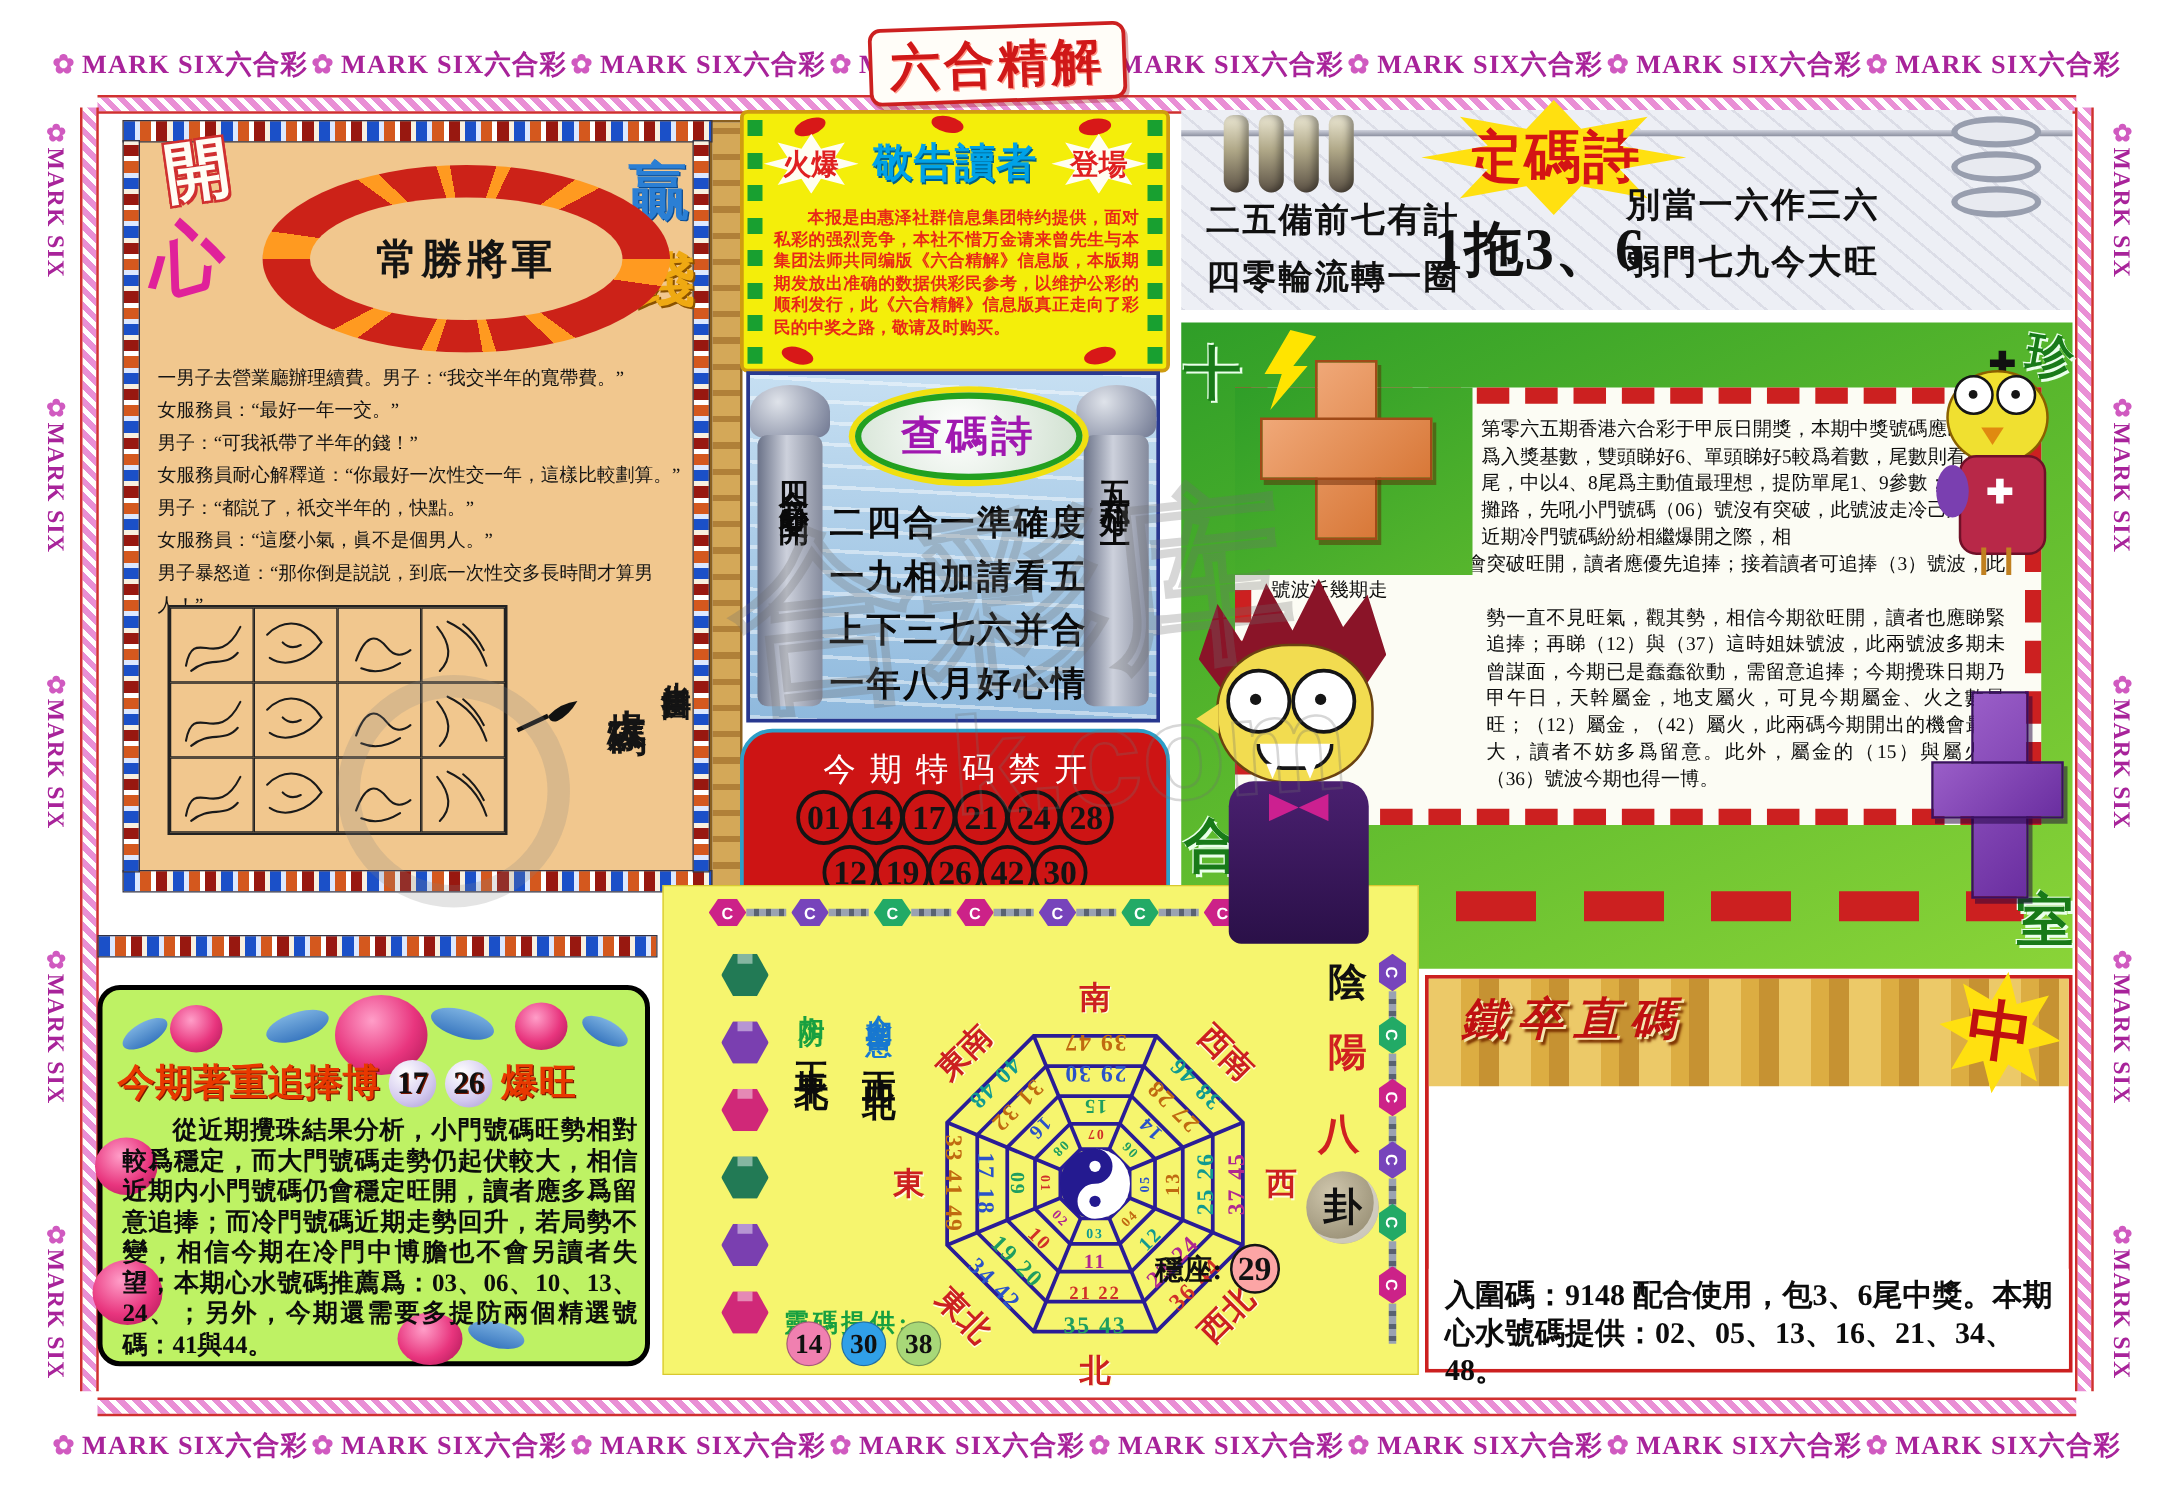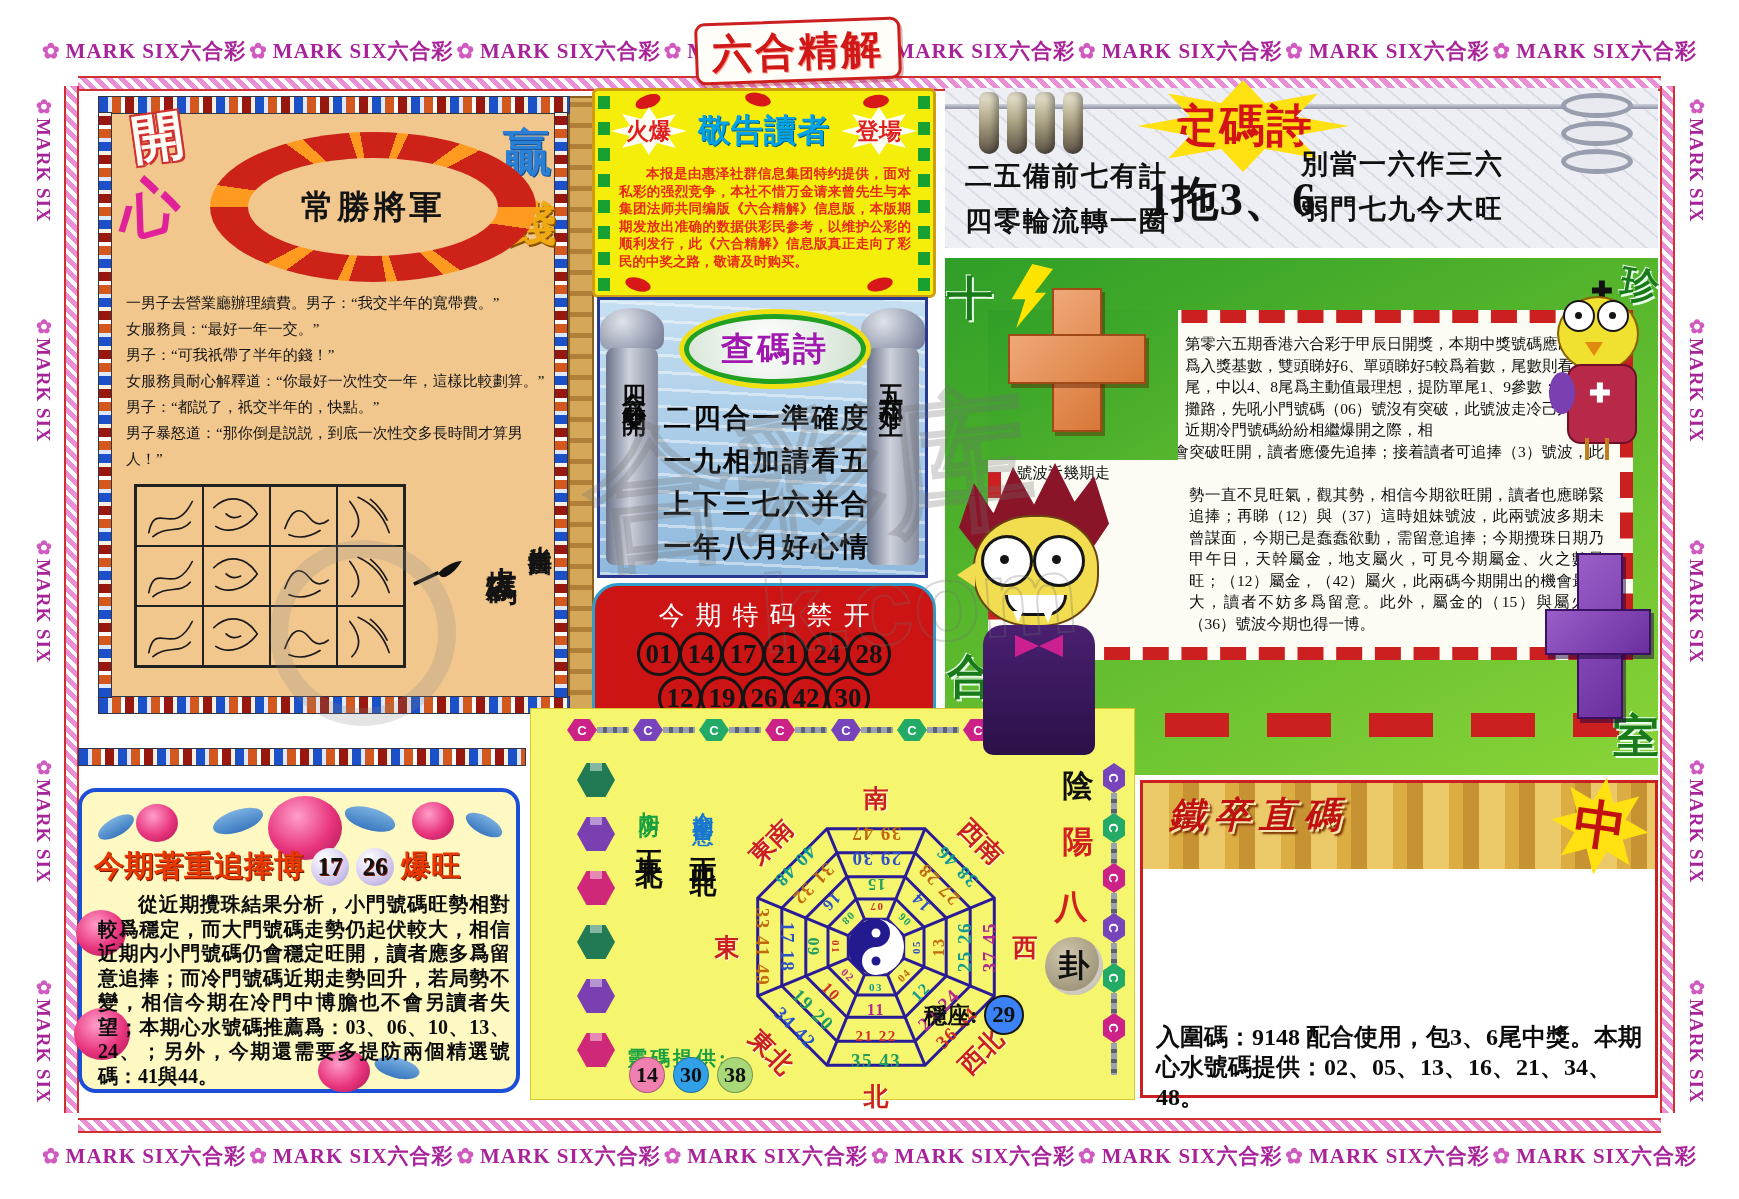--- a/index.html
+++ b/index.html
@@ -143,21 +143,21 @@
   #bird .head{position:absolute;left:16px;top:16px;width:78px;height:72px;background:#f0e030;border:2px solid #8a6000;border-radius:50%;}
   #bird .eye{position:absolute;width:28px;height:28px;background:#fff;border:2.5px solid #151515;border-radius:50%;}
   #bird .pu{position:absolute;width:7px;height:7px;background:#151515;border-radius:50%;}
   #bird .beak{position:absolute;left:44px;top:62px;width:0;height:0;border-left:9px solid transparent;border-right:9px solid transparent;border-top:14px solid #e08a10;}
   #bird .body{position:absolute;left:26px;top:84px;width:66px;height:76px;background:#b82848;border-radius:14px;border:2px solid #701028;}
   #bird .chest-cross{position:absolute;left:48px;top:98px;font-size:26px;color:#fff;font-weight:bold;}
   #bird .wing{position:absolute;left:8px;top:92px;width:26px;height:42px;background:#7a3fb0;border-radius:50%;}
   #bird .leg{position:absolute;width:4px;height:22px;background:#c08020;top:158px;}
 
   
-  #panel-recommend{left:78px;top:788px;width:442px;height:305px;background:#fef9c3;border:4px solid #1d4ed8;border-radius:18px;box-sizing:border-box;}
+  #panel-recommend{left:78px;top:788px;width:442px;height:305px;background:#bef264;border:4px solid #000000;border-radius:18px;box-sizing:border-box;}
   .rose{border-radius:50%;background:radial-gradient(circle at 40% 32%,#ff9ec8,#e8357e 55%,#a81452);z-index:2;}
   .leaf{border-radius:50%;background:linear-gradient(#7ab0e0,#3a78c0);z-index:1;}
   #g-title{left:12px;top:54px;display:flex;align-items:center;gap:7px;color:#e83800;font-size:30px;font-weight:bold;
            text-shadow:1px 1px 0 #7a1800;z-index:3;white-space:nowrap;}
   .g-ball{width:38px;height:38px;border-radius:50%;background:radial-gradient(circle at 35% 28%,#ffffff,#d2c8ee 60%,#a89ad0);
           color:#101010;font-size:25px;font-weight:bold;display:flex;align-items:center;justify-content:center;}
   #g-body{left:16px;top:100px;width:412px;font-size:20px;line-height:24.5px;font-weight:bold;color:#0c0c0c;text-align:justify;text-indent:2em;z-index:3;}
 
   
   #panel-bagua{left:530px;top:708px;width:605px;height:392px;background:#f6f56e;border:1px solid #d8c830;box-sizing:border-box;}
@@ -183,22 +183,22 @@
           font-size:22px;font-weight:bold;color:#101010;border:1px solid rgba(0,0,0,.3);}
   #yy-col{left:516px;top:56px;width:62px;z-index:3;text-align:center;}
   #yy-col .yy1{font-size:31px;font-weight:bold;color:#101010;display:block;}
   #yy-col .yy2{font-size:31px;font-weight:bold;color:#d02020;display:block;margin-top:14px;}
   #yy-col .yy3{font-size:33px;font-weight:bold;color:#d02020;display:block;margin-top:22px;margin-left:-14px;}
   #gua-circle{left:514px;top:228px;width:58px;height:58px;border-radius:50%;z-index:3;
       background:radial-gradient(circle at 35% 30%,#cfc6ac,#877e64);color:#101010;font-size:31px;font-weight:bold;
       box-shadow:inset -4px -4px 0 rgba(255,255,255,.5);}
   #stable{left:393px;top:286px;display:flex;align-items:center;gap:6px;z-index:3;}
   #stable .lab{font-size:23px;font-weight:bold;color:#101010;}
-  #stable .sball{width:36px;height:36px;border-radius:50%;background:#3b82f6;border:2.5px solid #141414;
-      display:flex;align-items:center;justify-content:center;font-size:23px;font-weight:bold;}
+  #stable .sball{width:36px;height:36px;border-radius:50%;background:#fca5a5;border:2.5px solid #141414;
+      display:flex;align-items:center;justify-content:center;font-size:27px;font-weight:bold;}
 
   
   #panel-tiezu{left:1140px;top:780px;width:518px;height:318px;border:3.5px solid #cc2020;box-sizing:border-box;background:#fff;}
   #i-title{left:0;right:0;top:0;height:86px;
      background:repeating-linear-gradient(90deg,#ecc968 0 26px,#dcad42 26px 40px,#c69232 40px 56px);}
   #i-title .txt{position:absolute;left:26px;top:8px;font-size:36px;font-weight:bold;font-style:italic;color:#c01010;
      letter-spacing:9px;text-shadow:2px 2px 0 #f5e6b0,4px 4px 2px #7a3000;}
   #i-star{left:408px;top:-6px;width:98px;height:98px;background:#ffe010;z-index:4;
      clip-path:polygon(100% 50%,74.9% 60.3%,85.4% 85.4%,60.3% 74.9%,50% 100%,39.7% 74.9%,14.6% 85.4%,25.1% 60.3%,0% 50%,25.1% 39.7%,14.6% 14.6%,39.7% 25.1%,50% 0%,60.3% 25.1%,85.4% 14.6%,74.9% 39.7%);
      color:#c01010;font-size:52px;font-weight:bold;transform:rotate(8deg);}
@@ -277,20 +277,21 @@
     <div id="jk-money" class="ab jk-corner">錢</div>
     <div id="wreath" class="ab">
       <div id="wreath-inner" class="ab ctr">常勝將軍</div>
     </div>
     <div id="joke-lines" class="ab">
         <div>一男子去營業廳辦理續費。男子：“我交半年的寬帶費。”</div>
         <div>女服務員：“最好一年一交。”</div>
         <div>男子：“可我祇帶了半年的錢！”</div>
         <div>女服務員耐心解釋道：“你最好一次性交一年，這樣比較劃算。”</div>
         <div>男子：“都説了，祇交半年的，快點。”</div>
+        <div>女服務員：“這麼小氣，眞不是個男人。”</div>
         <div>男子暴怒道：“那你倒是説説，到底一次性交多長時間才算男人！”</div>
       </div>
     <div id="zodiac-grid" class="ab">
         <div class="zcell"><svg viewBox="0 0 60 56">
             <path d="M10 44 C 16 12, 34 50, 52 14 M14 48 C 28 36, 40 46, 50 34" fill="none" stroke="#1a1a1a" stroke-width="1.6" stroke-linecap="round"></path>
           </svg></div>
         <div class="zcell"><svg viewBox="0 0 60 56">
             <path d="M8 20 C 22 6, 40 10, 50 26 C 40 40, 22 46, 10 38 M20 26 q6 6 14 2" fill="none" stroke="#1a1a1a" stroke-width="1.6" stroke-linecap="round"></path>
           </svg></div>
         <div class="zcell"><svg viewBox="0 0 60 56">

